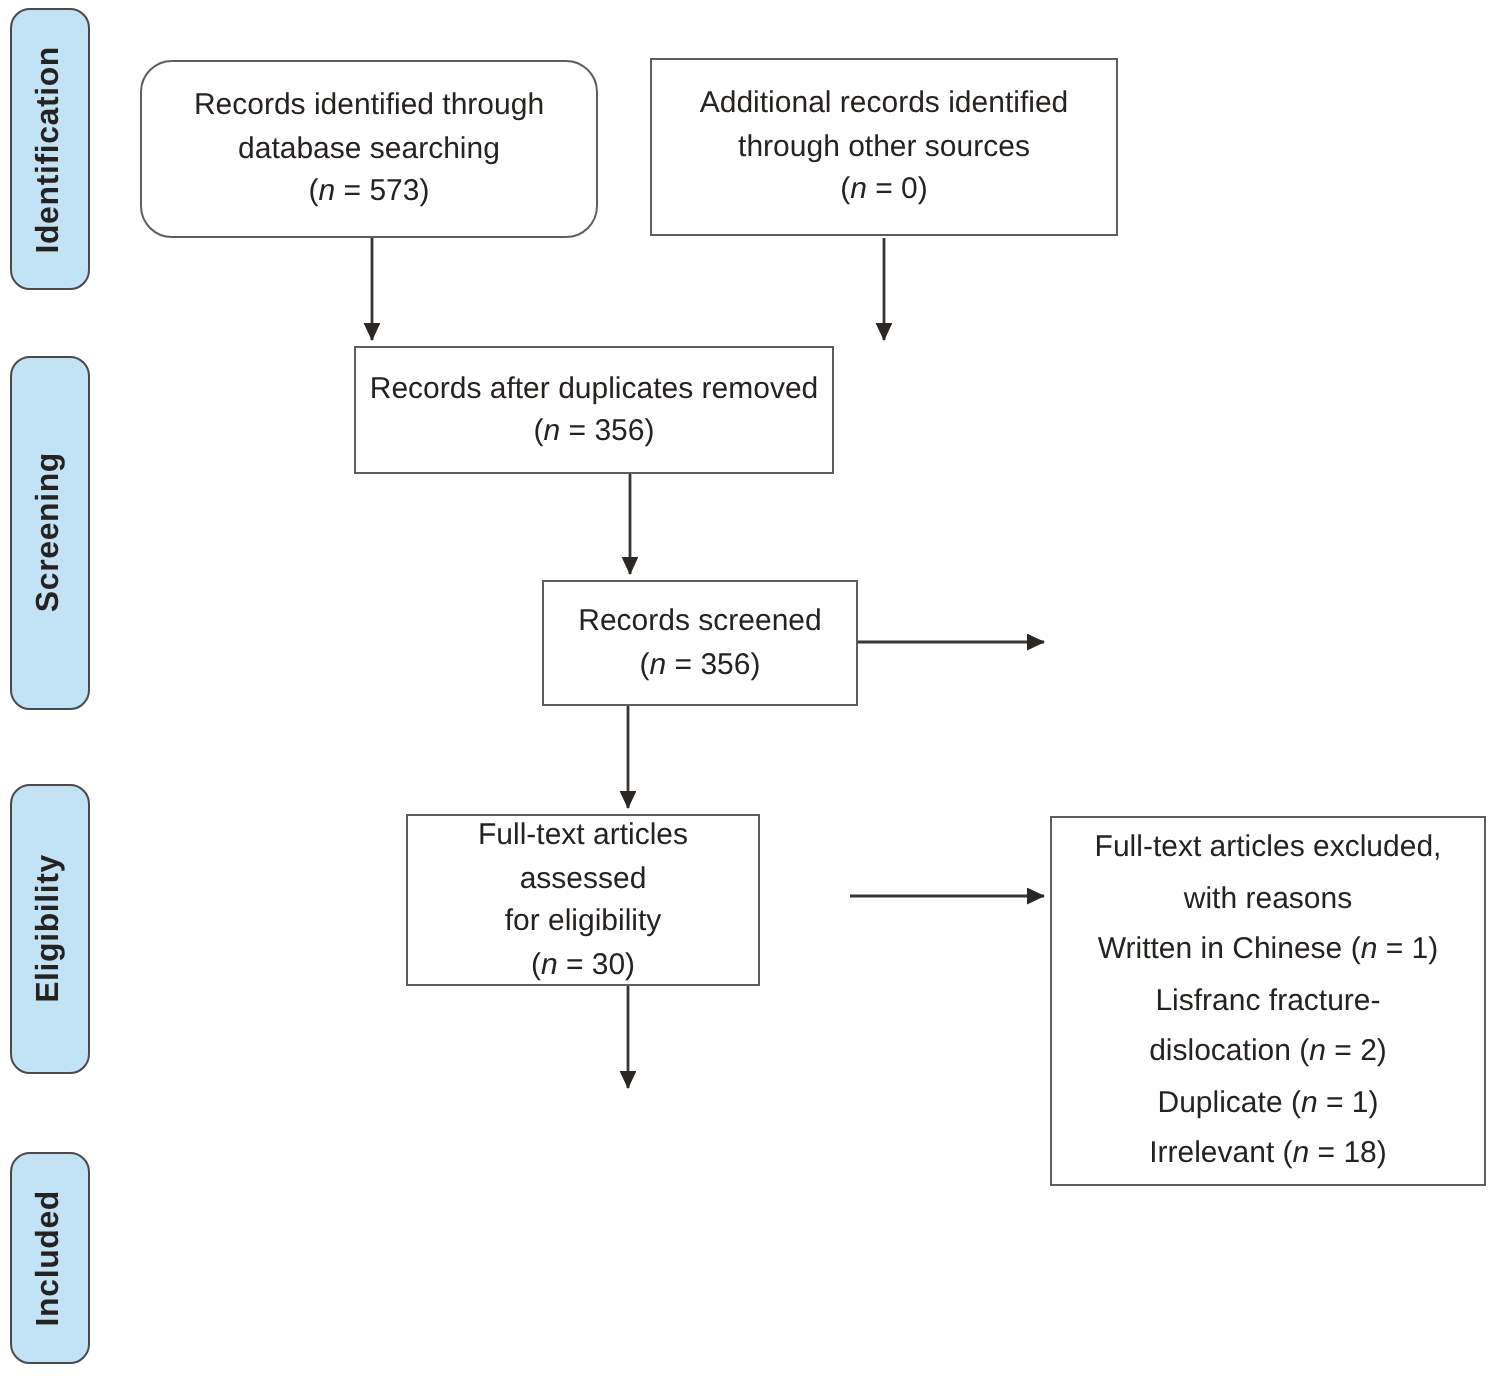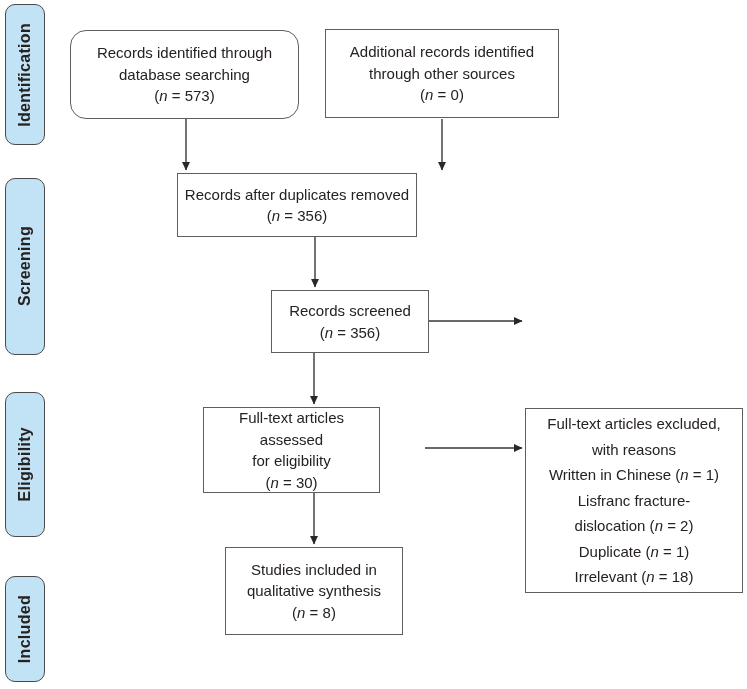--- a/index.html
+++ b/index.html
@@ -123,17 +123,14 @@
     </div>
   <div class="fbox box-screened">
       <span>Records screened<br>(<i>n</i> = 356)</span>
     </div>
   <div class="fbox box-fulltext-assessed">
       <span>Full-text articles assessed<br>for eligibility<br>(<i>n</i> = 30)</span>
     </div>
   <div class="fbox box-fulltext-excluded">
       <span>Full-text articles excluded,<br>with reasons<br>Written in Chinese (<i>n</i> = 1)<br>Lisfranc fracture-<br>dislocation (<i>n</i> = 2)<br>Duplicate (<i>n</i> = 1)<br>Irrelevant (<i>n</i> = 18)</span>
     </div>
-  <div class="fbox box-included-studies">
-      <span>Studies included in<br>qualitative synthesis<br>(<i>n</i> = 8)</span>
-    </div>
 
 </div>
 
 </body></html>

